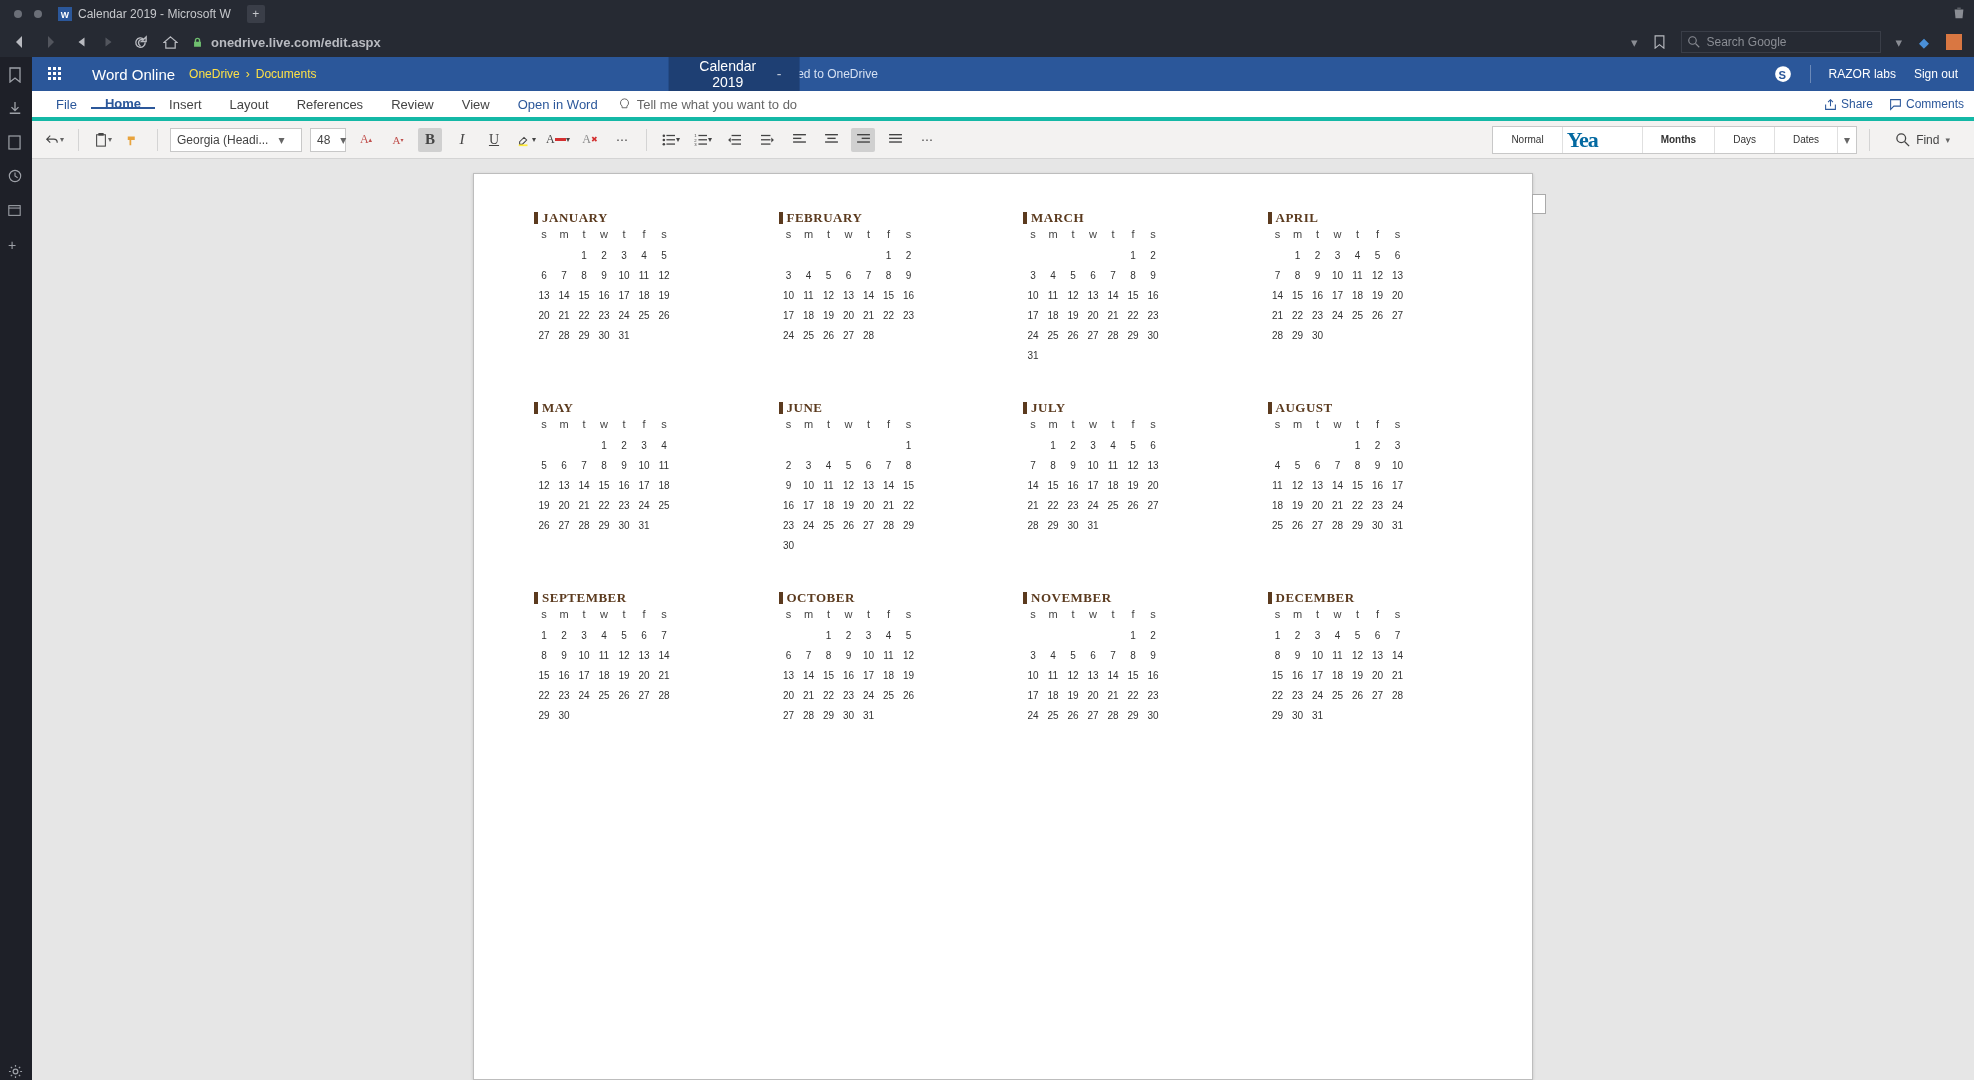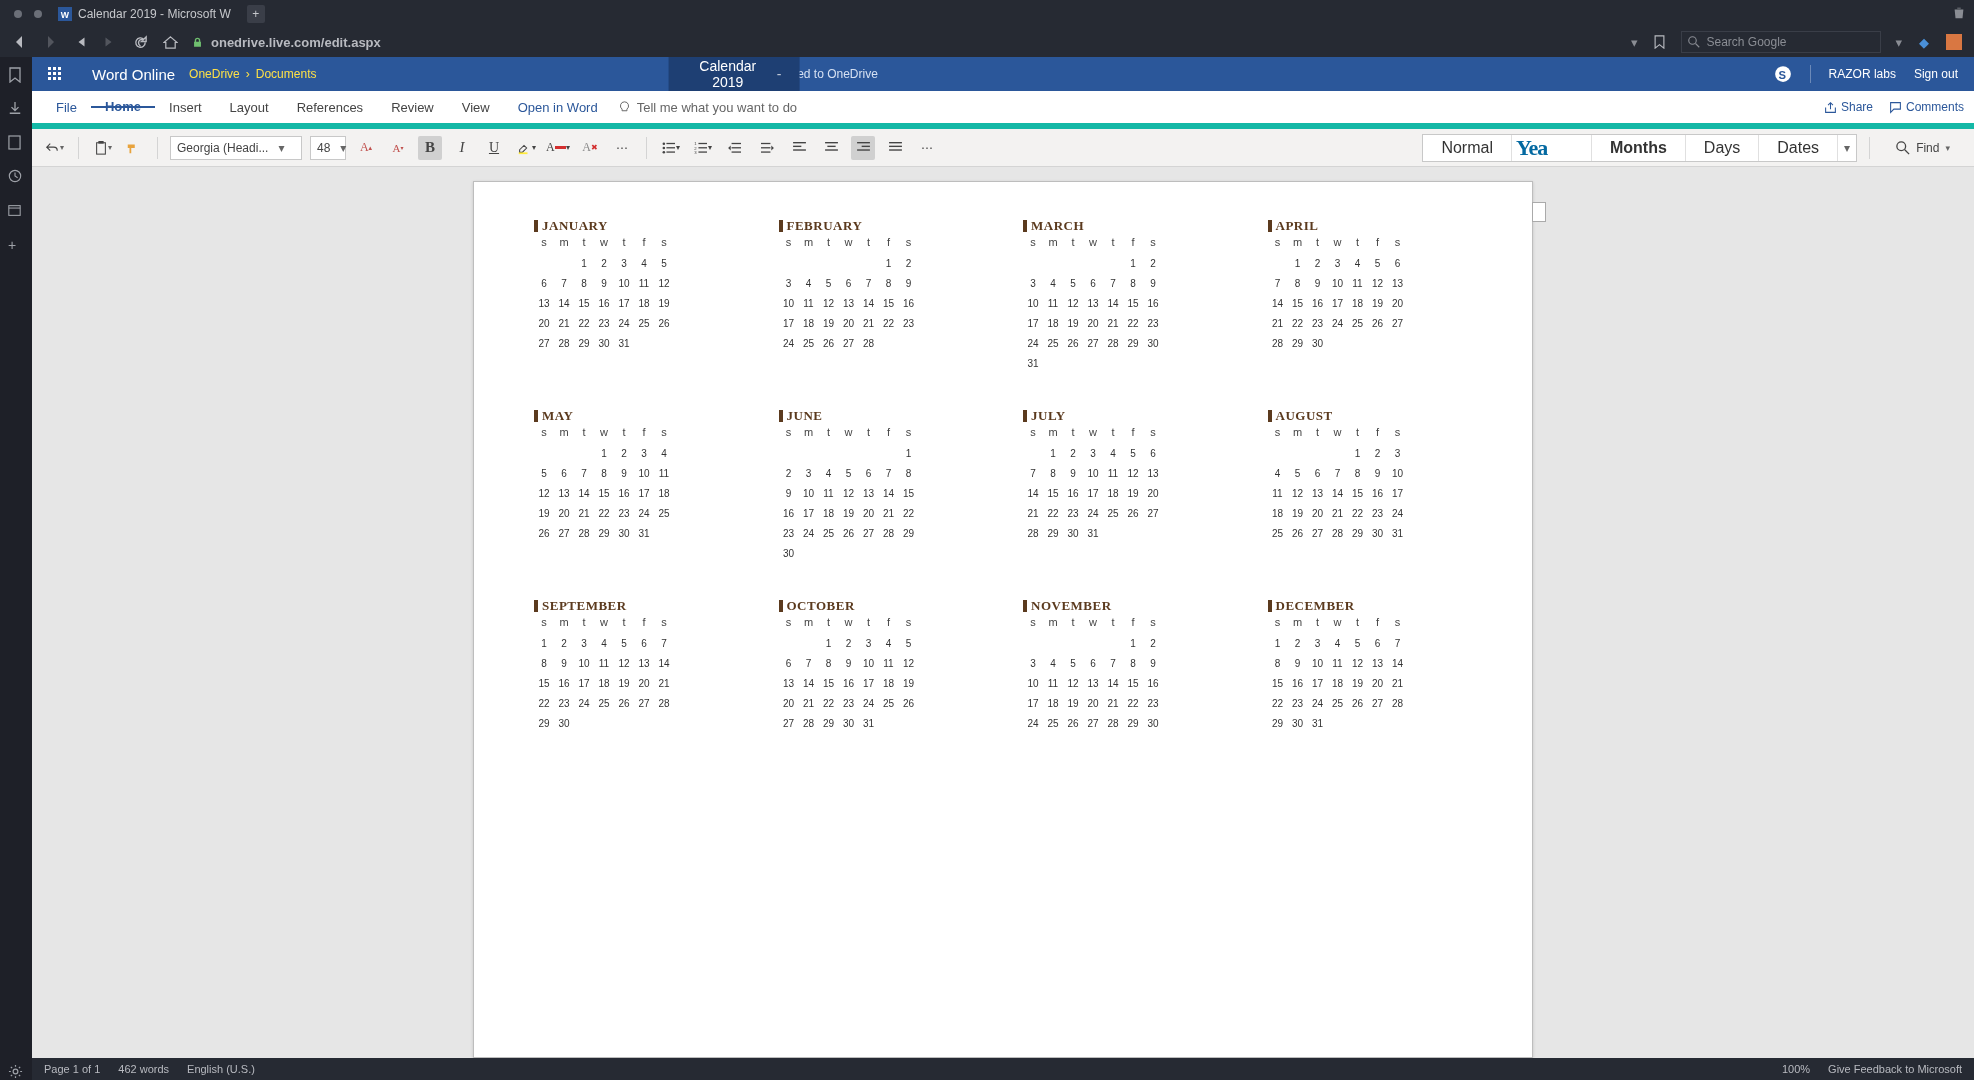--- a/index.html
+++ b/index.html
@@ -34,42 +34,42 @@
 .bluebar .waffle svg { width: 16px; height: 16px; }
 .bluebar .title { font-size: 15px; padding: 0 14px; }
 .bluebar .crumbs { display: flex; align-items: center; gap: 6px; color: #fde047; font-size: 12px; }
 .bluebar .doc { background: #1e3f73; height: 100%; display: flex; align-items: center; padding: 0 18px; margin-left: auto; position: absolute; left: 50%; transform: translateX(-60%); font-size: 14px; text-align: center; }
 .bluebar .saved { color: #d5e0f2; font-size: 12px; margin-left: 20px; }
 .bluebar .docwrap { position: relative; display: flex; align-items: center; height: 100%; margin-left: 300px; }
 .bluebar .right { margin-left: auto; display: flex; align-items: center; gap: 18px; padding-right: 16px; font-size: 12px; }
 .bluebar .divider { width: 1px; height: 18px; background: rgba(255,255,255,.3); }
 
 
-.ribbontabs { height: 30px; background: #fff; border-bottom: 6px solid #14b8a6; display: flex; align-items: center; padding: 16px 10px; font-size: 13px; color: #444; gap: 0; }
+.ribbontabs { height: 30px; background: #fff; border-bottom: 4px solid #14b8a6; display: flex; align-items: center; padding: 8px 10px; font-size: 13px; color: #444; gap: 0; }
 .ribbontabs .tab { padding: 0 14px; height: 100%; display: flex; align-items: center; cursor: pointer; }
 .ribbontabs .tab.active { color: #2b579a; border-bottom: 2px solid #2b579a; font-weight: 600; }
 .ribbontabs .tab.file { color: #2b579a; }
 .ribbontabs .tellme { display: flex; align-items: center; gap: 6px; color: #666; margin-left: 6px; }
 .ribbontabs .right { margin-left: auto; display: flex; gap: 16px; color: #2b579a; font-size: 12px; }
 .ribbontabs .right .btn { display: flex; align-items: center; gap: 4px; cursor: pointer; }
 
 
 .ribbon { height: 38px; background: #f3f2f1; border-bottom: 1px solid #d4d4d4; display: flex; align-items: center; padding: 0 10px; gap: 8px; font-size: 12px; color: #444; }
 .ribbon .grp { display: flex; align-items: center; gap: 6px; }
 .ribbon .sep { width: 1px; height: 22px; background: #d4d4d4; margin: 0 4px; }
 .ribbon .combo { display: flex; align-items: center; border: 1px solid #c8c8c8; background: #fff; height: 24px; }
 .ribbon .combo .val { padding: 0 6px; font-size: 12px; }
 .ribbon .combo .caret { padding: 0 4px; color: #666; }
 .ribbon .btn { width: 24px; height: 24px; display: flex; align-items: center; justify-content: center; cursor: pointer; border-radius: 2px; }
 .ribbon .btn.active { background: #d0d0d0; }
 .ribbon .btn.bold { font-weight: 700; font-family: "Times New Roman", serif; font-size: 15px; }
 .ribbon .btn.italic { font-style: italic; font-family: "Times New Roman", serif; font-size: 15px; }
 .ribbon .btn.underline { text-decoration: underline; font-family: "Times New Roman", serif; font-size: 14px; }
 .ribbon .stylebox { margin-left: auto; display: flex; align-items: center; border: 1px solid #c8c8c8; height: 28px; background: #fff; }
-.ribbon .stylebox .cell { padding: 0 18px; height: 100%; display: flex; align-items: center; border-right: 1px solid #e0e0e0; font-size: 16px; color: #333; }
+.ribbon .stylebox .cell { padding: 0 18px; height: 100%; display: flex; align-items: center; border-right: 1px solid #e0e0e0; font-size: 10px; color: #333; }
 .ribbon .stylebox .cell.yearthumb { font-family: Georgia, serif; font-weight: 700; font-size: 22px; color: #0369a1; letter-spacing: -1px; overflow: hidden; width: 80px; padding: 0 4px; }
 .ribbon .stylebox .cell.months { font-weight: 700; }
 .ribbon .stylebox .caret { padding: 0 6px; color: #666; }
 .ribbon .find { display: flex; align-items: center; gap: 6px; padding: 0 14px; color: #444; }
 
 
 .docarea { flex: 1; overflow: auto; background: #e6e6e6; display: flex; justify-content: center; padding-top: 14px; }
 .page { width: 1060px; background: #fff; border: 1px solid #bdbdbd; box-shadow: 0 1px 3px rgba(0,0,0,.15); padding: 36px 60px 60px 60px; position: relative; }
 .page .inputhandle { position: absolute; right: -14px; top: 20px; width: 14px; height: 20px; border: 1px solid #aaa; background: #fff; }
 .year { font-family: Georgia, "Times New Roman", serif; font-weight: 700; font-size: 58px; color: #5b3a1e; text-align: right; margin-bottom: 18px; letter-spacing: 1px; }
@@ -973,23 +973,14 @@
                 <span>28</span>
                 <span>29</span>
                 <span>30</span>
                 <span>31</span>
               </div>
             </div>
           </div>
       </div>
     </div>
 
-    <div class="statusbar">
-      <span>Page 1 of 1</span>
-      <span>462 words</span>
-      <span>English (U.S.)</span>
-      <div class="right">
-        <span>100%</span>
-        <span>Give Feedback to Microsoft</span>
-      </div>
-    </div>
   </div>
 </div>
 
 </body></html>

